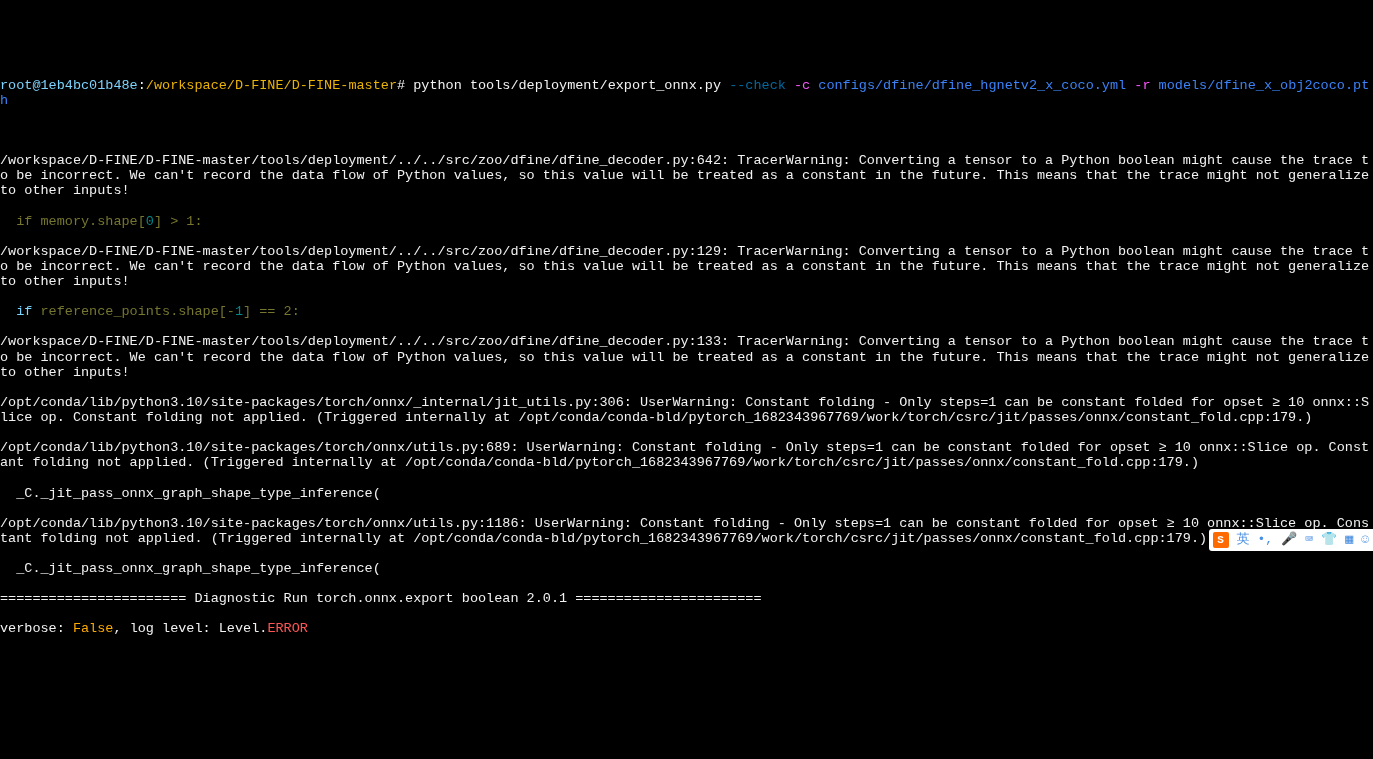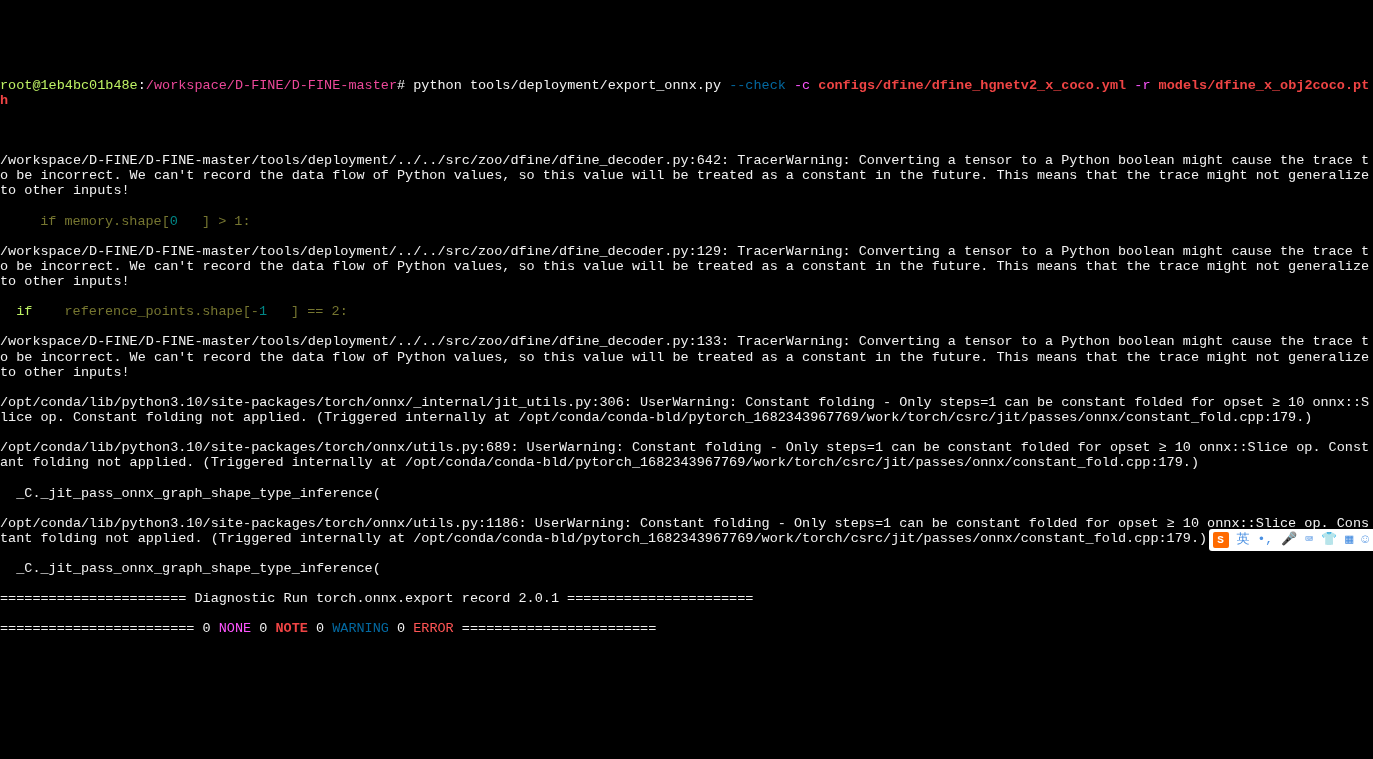--- a/index.html
+++ b/index.html
@@ -13,29 +13,29 @@
       word-break: break-all;
       padding: 2px 0 0 0;
       width: 1373px;
       height: 759px;
       overflow: hidden;
       position: relative;
     }
     .term { width: 100%; }
     .ln { display: block; }
     .white { color: #f2f2f2; }
-    .green { color: #bef264; }
+    .green { color: #7dd3fc; }
     .red { color: #ff5555; }
     .yellow { color: #0369a1; }
     .orange { color: #ffaa00; }
     .magenta { color: #ff55ff; }
-    .cyan { color: #ef4444; font-weight: bold; }
-    .olive { color: #767630; margin-left: 24px; }
+    .cyan { color: #3b82f6; }
+    .olive { color: #767630; }
     .teal { color: #008787; }
-    .lightblue { color: #ec4899; }
+    .lightblue { color: #eab308; }
     .ime-bar {
       position: absolute;
       right: 0;
       top: 529px;
       height: 22px;
       background: #ffffff;
       border-radius: 3px 0 0 3px;
       display: flex;
       align-items: center;
       padding: 0 4px;
@@ -66,22 +66,22 @@
 <span class="ln white">/workspace/D-FINE/D-FINE-master/tools/deployment/../../src/zoo/dfine/dfine_decoder.py:642: TracerWarning: Converting a tensor to a Python boolean might cause the trace to be incorrect. We can't record the data flow of Python values, so this value will be treated as a constant in the future. This means that the trace might not generalize to other inputs!</span>
 <span class="ln"><span class="olive">  if memory.shape[</span><span class="teal">0</span><span class="olive">] &gt; 1:</span></span>
 <span class="ln white">/workspace/D-FINE/D-FINE-master/tools/deployment/../../src/zoo/dfine/dfine_decoder.py:129: TracerWarning: Converting a tensor to a Python boolean might cause the trace to be incorrect. We can't record the data flow of Python values, so this value will be treated as a constant in the future. This means that the trace might not generalize to other inputs!</span>
 <span class="ln"><span>  </span><span class="green">if</span><span class="olive"> reference_points.shape[-</span><span class="teal">1</span><span class="olive">] == 2:</span></span>
 <span class="ln white">/workspace/D-FINE/D-FINE-master/tools/deployment/../../src/zoo/dfine/dfine_decoder.py:133: TracerWarning: Converting a tensor to a Python boolean might cause the trace to be incorrect. We can't record the data flow of Python values, so this value will be treated as a constant in the future. This means that the trace might not generalize to other inputs!</span>
 <span class="ln white">/opt/conda/lib/python3.10/site-packages/torch/onnx/_internal/jit_utils.py:306: UserWarning: Constant folding - Only steps=1 can be constant folded for opset ≥ 10 onnx::Slice op. Constant folding not applied. (Triggered internally at /opt/conda/conda-bld/pytorch_1682343967769/work/torch/csrc/jit/passes/onnx/constant_fold.cpp:179.)</span>
 <span class="ln white">/opt/conda/lib/python3.10/site-packages/torch/onnx/utils.py:689: UserWarning: Constant folding - Only steps=1 can be constant folded for opset ≥ 10 onnx::Slice op. Constant folding not applied. (Triggered internally at /opt/conda/conda-bld/pytorch_1682343967769/work/torch/csrc/jit/passes/onnx/constant_fold.cpp:179.)</span>
 <span class="ln white">  _C._jit_pass_onnx_graph_shape_type_inference(</span>
 <span class="ln white">/opt/conda/lib/python3.10/site-packages/torch/onnx/utils.py:1186: UserWarning: Constant folding - Only steps=1 can be constant folded for opset ≥ 10 onnx::Slice op. Constant folding not applied. (Triggered internally at /opt/conda/conda-bld/pytorch_1682343967769/work/torch/csrc/jit/passes/onnx/constant_fold.cpp:179.)</span>
 <span class="ln white">  _C._jit_pass_onnx_graph_shape_type_inference(</span>
-<span class="ln white">======================= Diagnostic Run torch.onnx.export record 2.0.1 =======================</span>
-<span class="ln"><span class="white">======================== 0 </span><span class="magenta">NONE</span><span class="white"> 0 </span><span class="cyan">NOTE</span><span class="white"> 0 </span><span class="yellow">WARNING</span><span class="white"> 0 </span><span class="red">ERROR</span><span class="white"> ========================</span></span>
+<span class="ln white">======================= Diagnostic Run torch.onnx.export boolean 2.0.1 =======================</span>
+<span class="ln"><span class="white">verbose: </span><span class="orange">False</span><span class="white">, log level: Level.</span><span class="red">ERROR</span></span>
 <span class="ln">&nbsp;</span>
 
 
 
 
 
 
 
 
 

